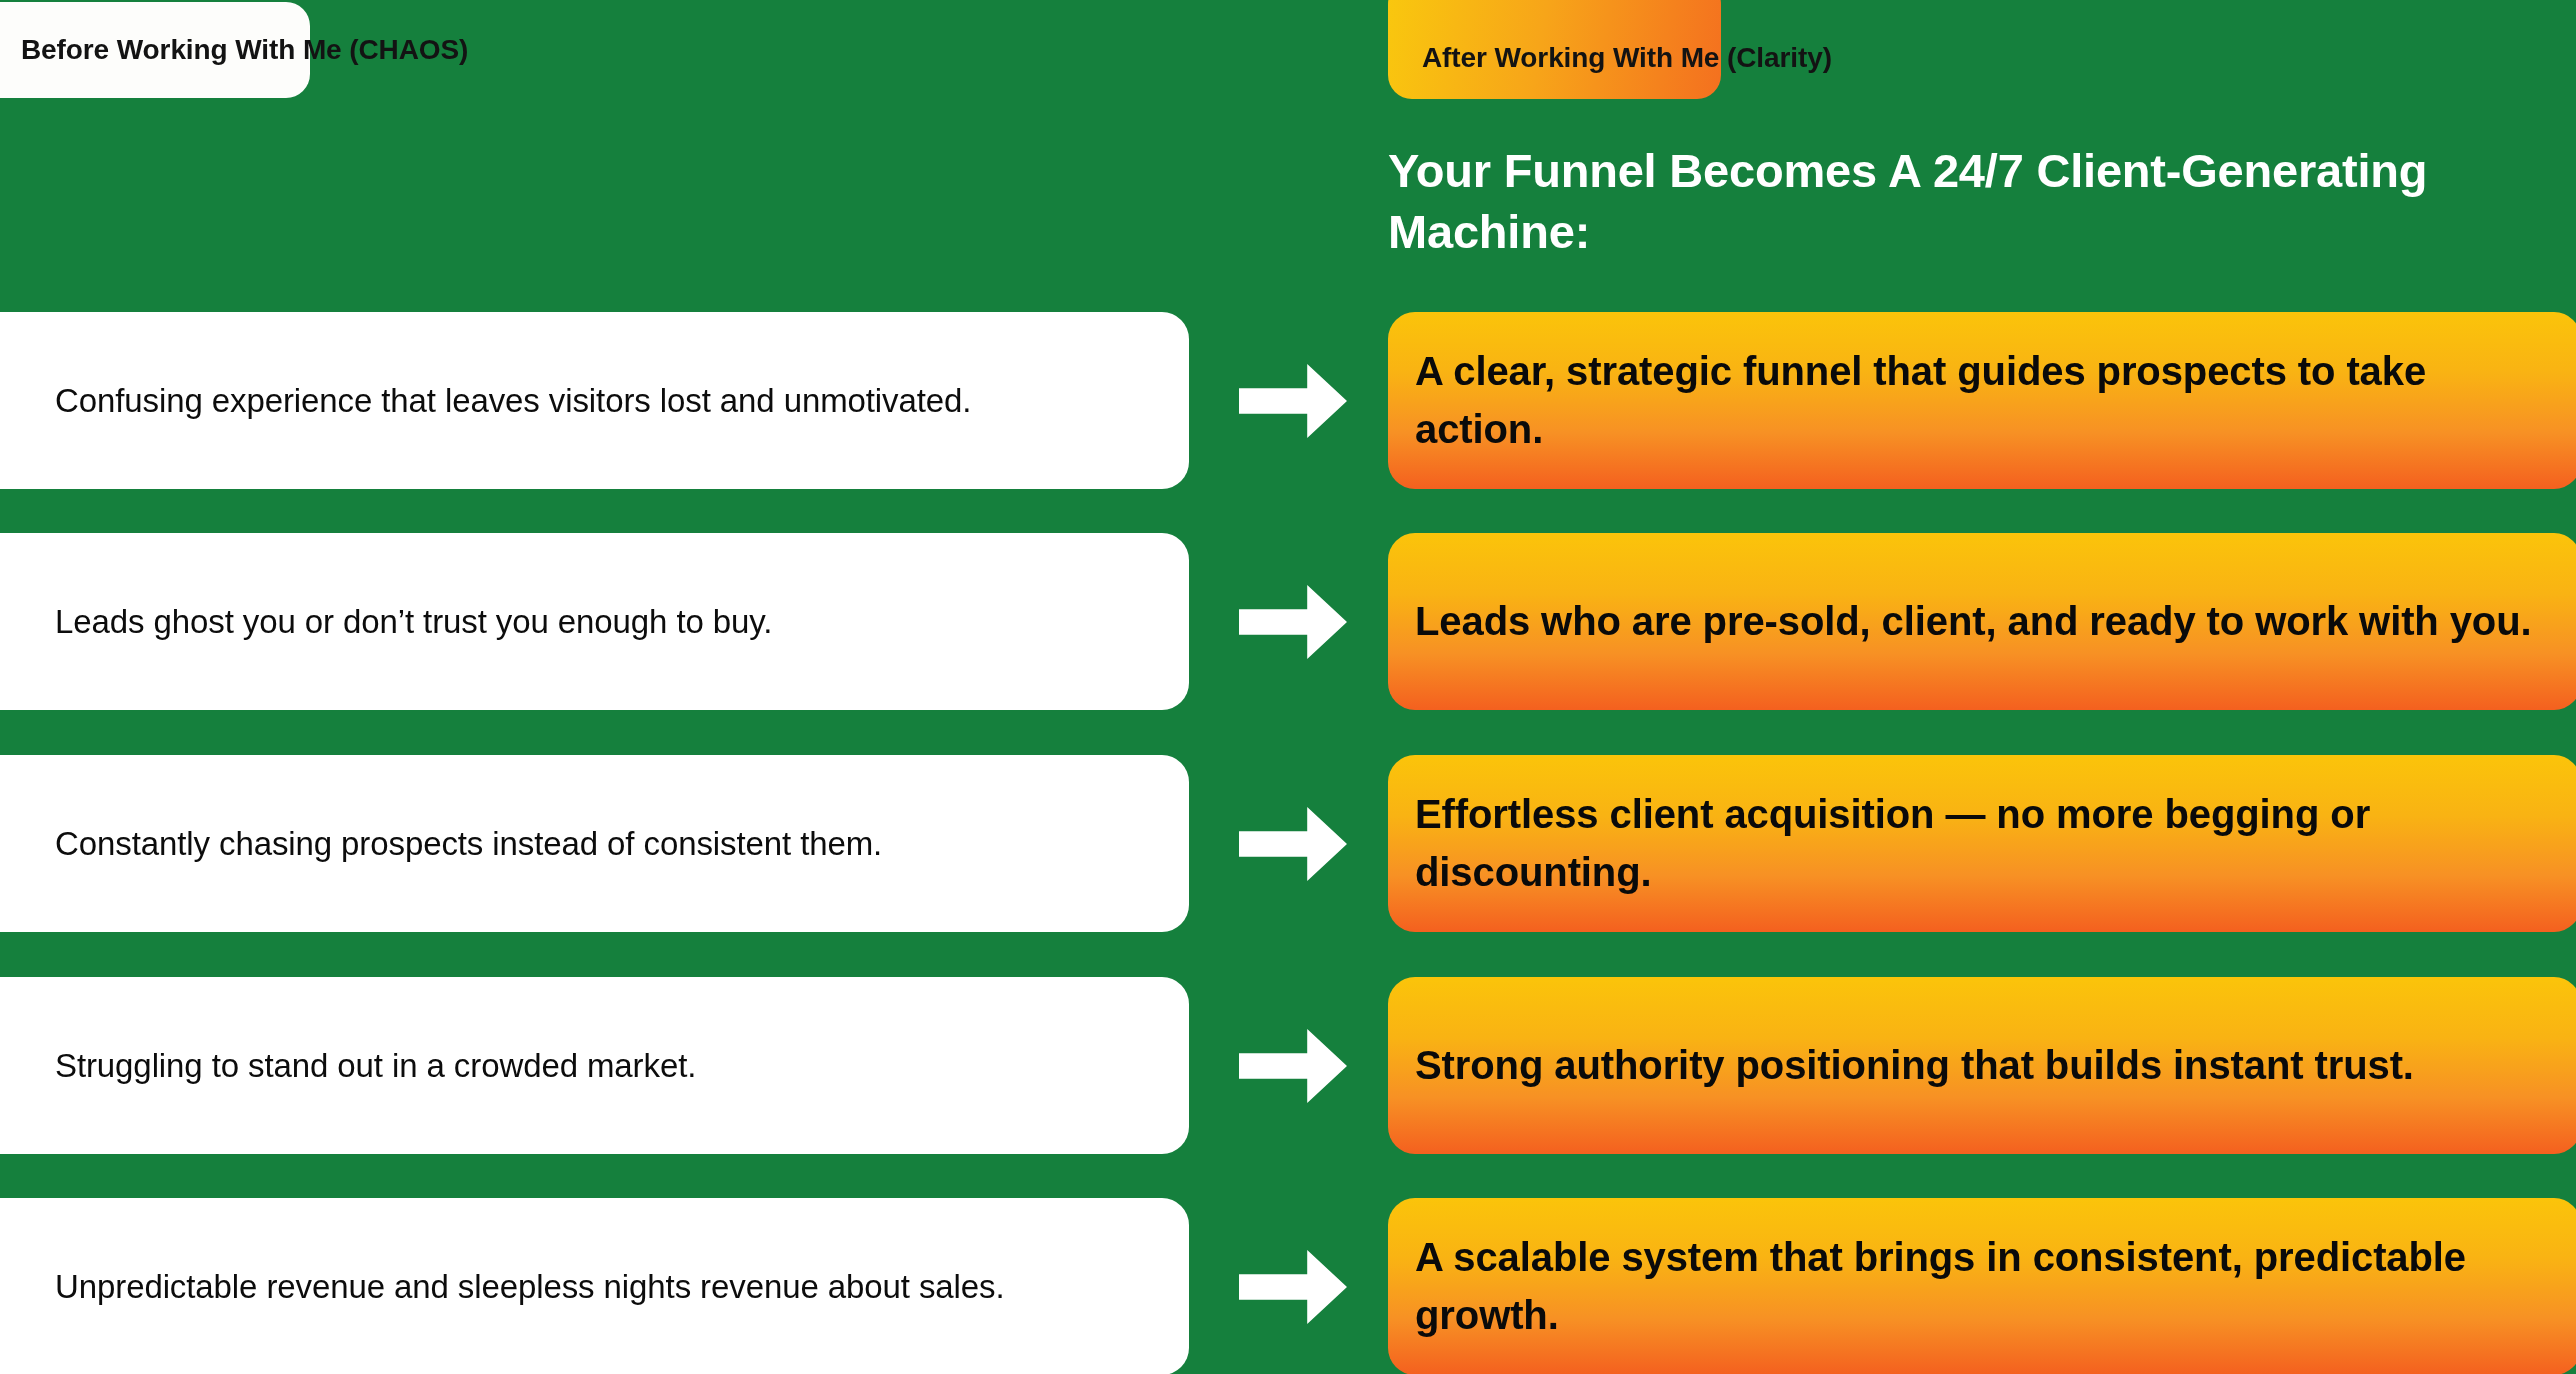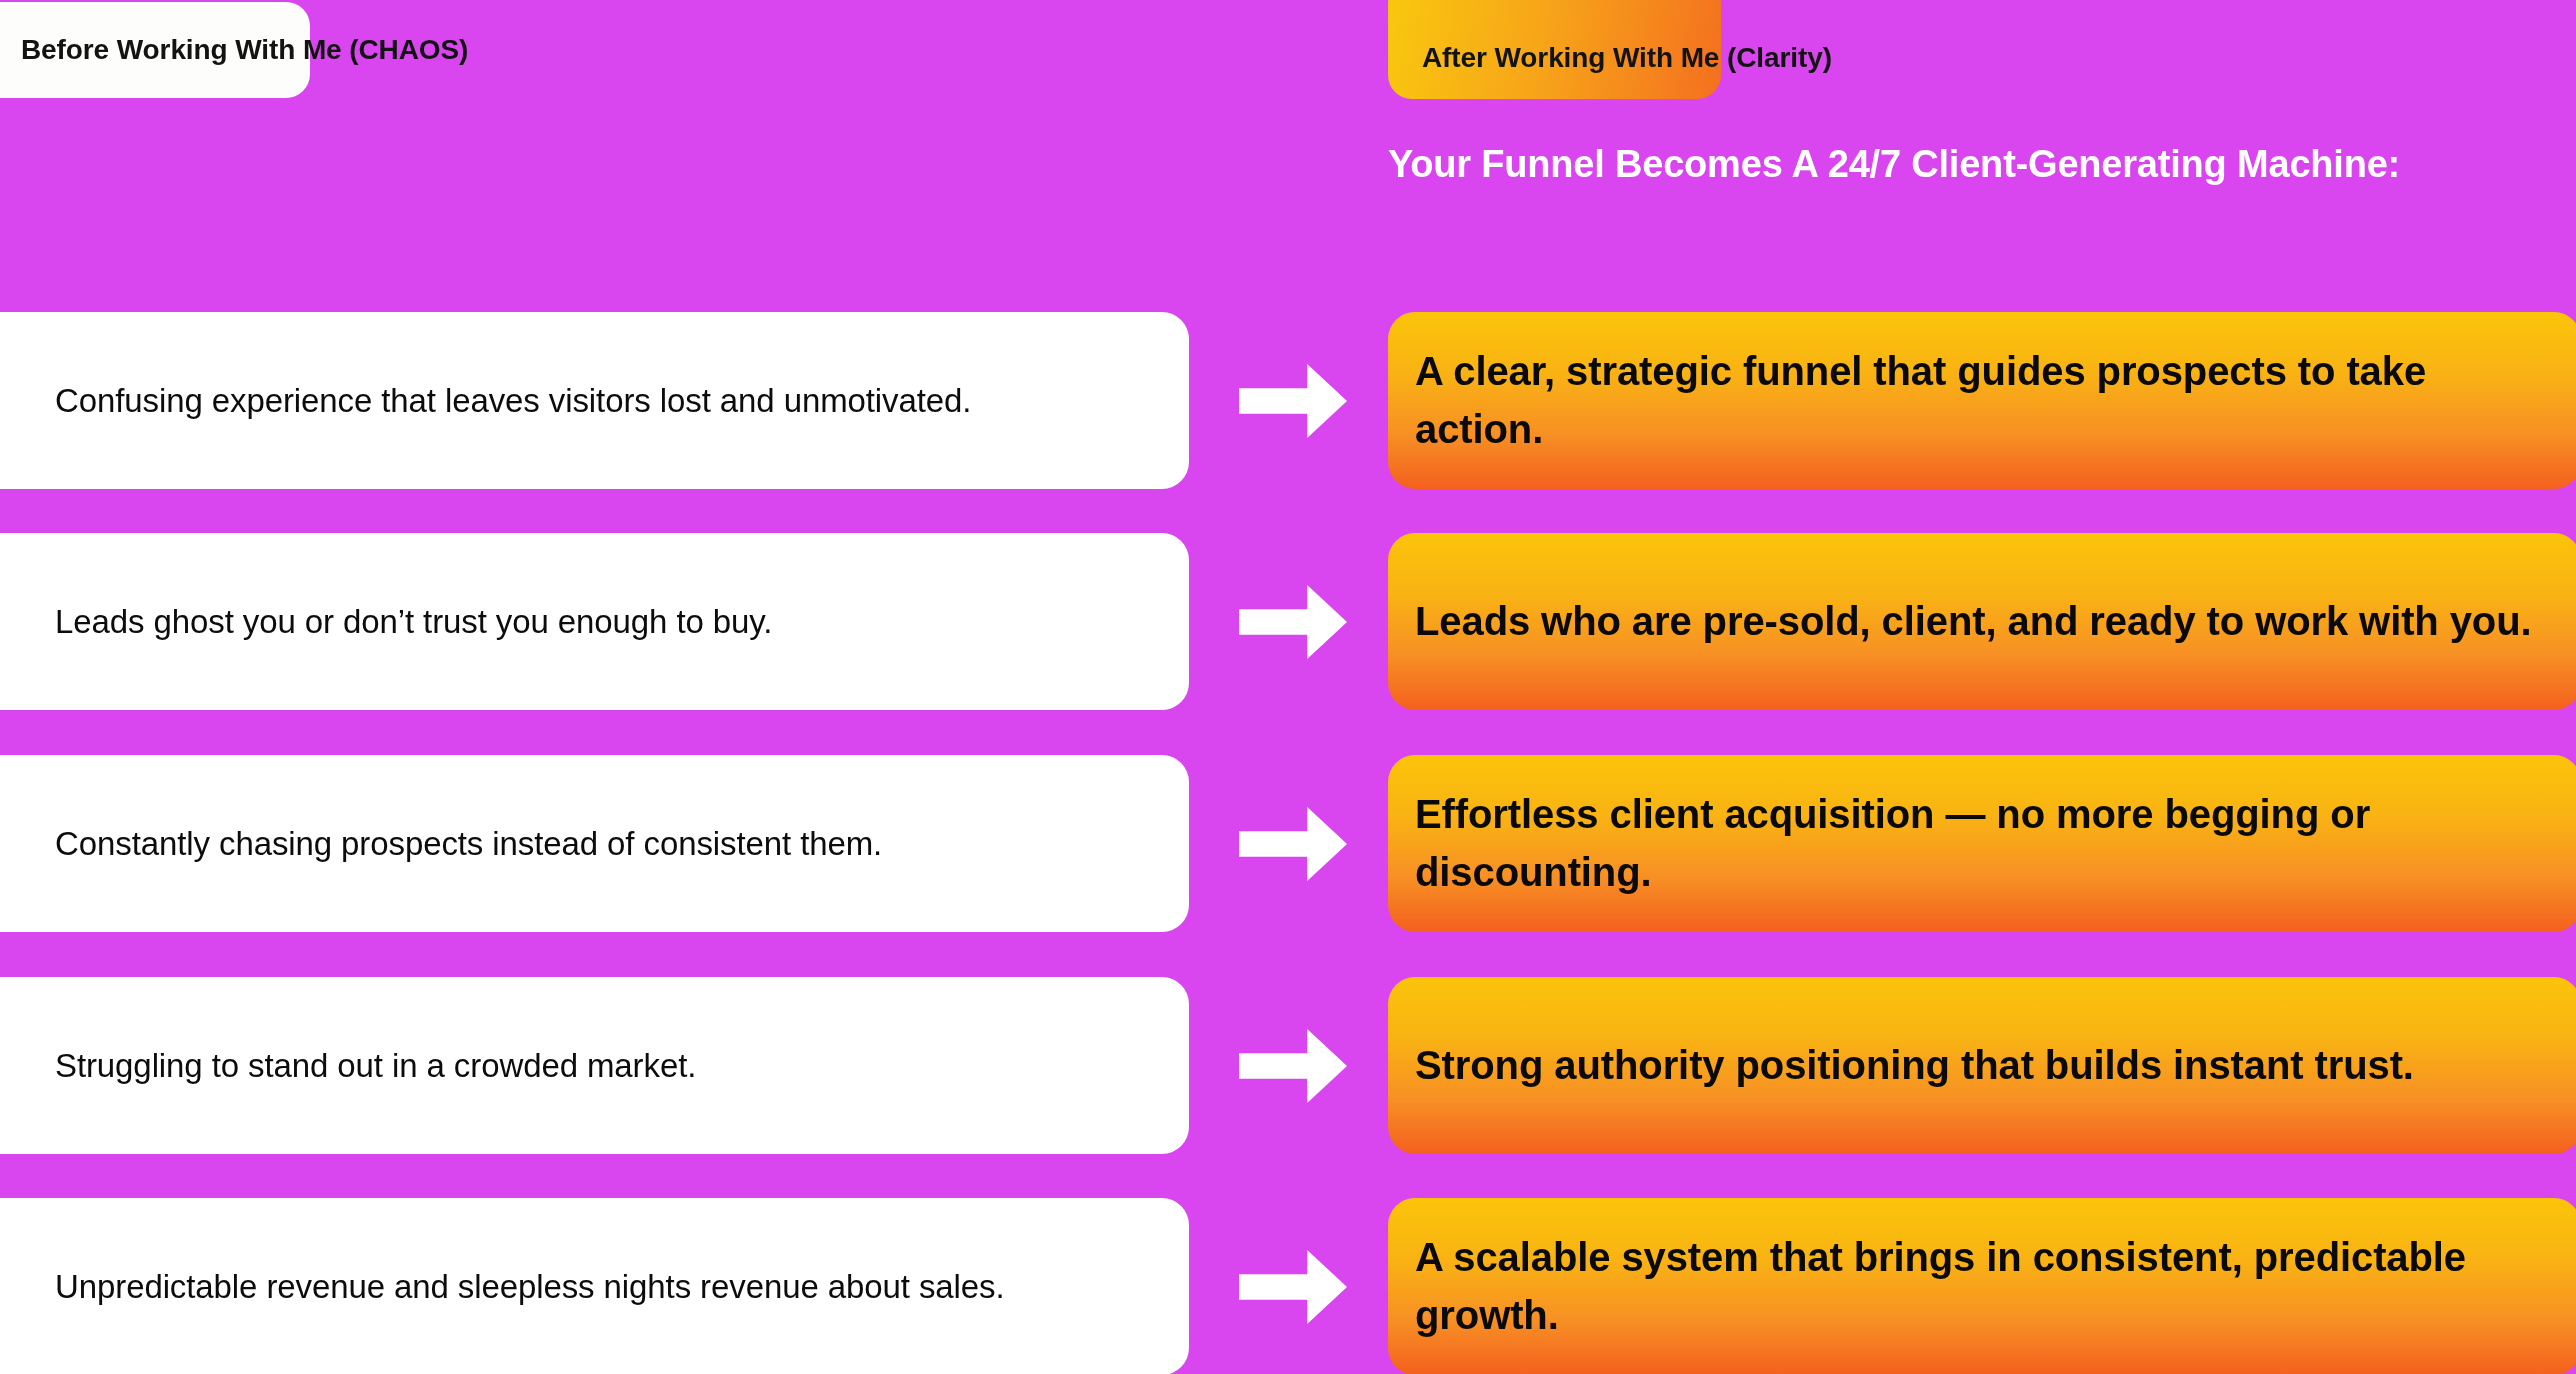--- a/index.html
+++ b/index.html
@@ -13,21 +13,21 @@
     overflow: hidden;
     font-family: "Liberation Sans", sans-serif;
     position: relative;
   }
 
   #stage {
     position: absolute;
     left: 0; top: 0;
     width: 2576px;
     height: 1374px;
-    background: #d946ef;
+    background: #15803d;
   }
 
   
   .badge {
     position: absolute;
     box-sizing: border-box;
     display: flex;
     align-items: center;
     border-radius: 24px;
     padding: 0 34px;
@@ -69,21 +69,21 @@
     left: 0px;
     top: 153px;
     width: 1177px;
     font-size: 38px;
     font-weight: 500;
   }
   #heading-right {
     left: 1388px;
     top: 140px;
     width: 1149px;
-    font-size: 38px;
+    font-size: 47px;
     font-weight: 700;
   }
 
   
   .row { position: absolute; left: 0; width: 2576px; }
 
   .card {
     position: absolute;
     box-sizing: border-box;
     display: flex;

